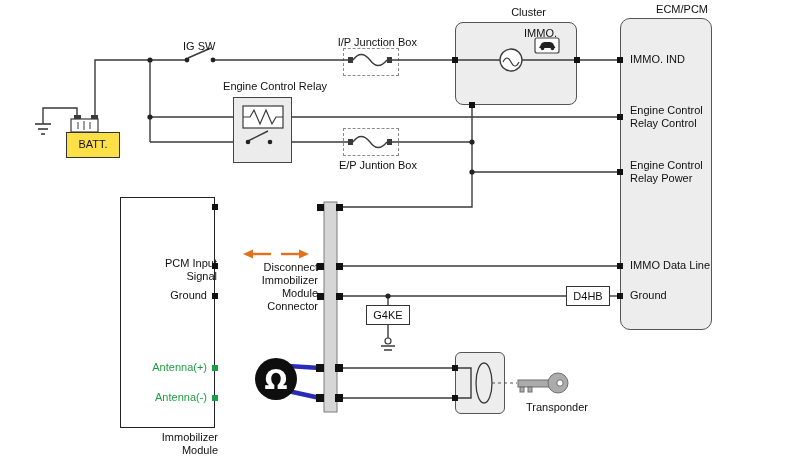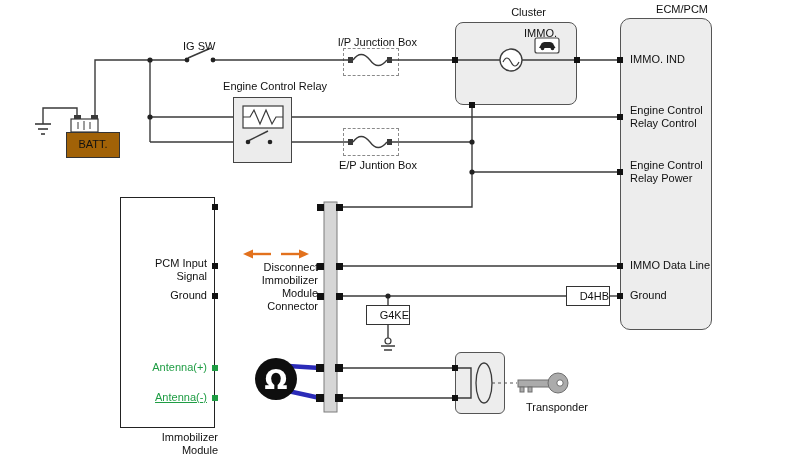--- a/index.html
+++ b/index.html
@@ -1,37 +1,37 @@
 <!DOCTYPE html>
 <html><head>
 <meta charset="utf-8">
 <style>
   html,body{margin:0;padding:0;background:#fff;}
   .stage{position:relative;width:800px;height:457px;background:#fff;font-family:"Liberation Sans",sans-serif;overflow:hidden;}
   .abs{position:absolute;box-sizing:border-box;}
   .box{position:absolute;box-sizing:border-box;background:#ededed;border:1.5px solid #555;z-index:1;}
   .rounded{border-radius:8px;}
   .dashed{position:absolute;box-sizing:border-box;background:#fff;border:1px dashed #8a8a8a;z-index:1;}
-  .codebox{position:absolute;box-sizing:border-box;background:#fff;border:1px solid #333;font-size:11px;color:#111;text-align:right;z-index:6;}
+  .codebox{position:absolute;box-sizing:border-box;background:#fff;border:1px solid #333;font-size:11px;color:#111;text-align:center;z-index:6;}
   .lbl{position:absolute;font-size:11px;line-height:13px;color:#111;white-space:nowrap;z-index:6;}
   .center{text-align:right;}
   .rightal{text-align:right;}
   .green{color:#1f9d44;}
   svg.overlay{position:absolute;left:0;top:0;z-index:5;pointer-events:none;}
 </style>
 </head>
 <body>
 
 <div class="stage">
 
   <div class="box rounded" style="left:455px;top:22px;width:122px;height:83px;"></div>
   <div class="box" style="left:620px;top:18px;width:92px;height:312px;border-radius:10px;"></div>
   <div class="abs" style="left:233px;top:97px;width:59px;height:66px;background:#ececec;border:1.2px solid #444;z-index:1;"></div>
   <div class="abs" style="left:120px;top:197px;width:95px;height:231px;background:#fff;border:1.5px solid #222;z-index:1;"></div>
-  <div class="abs" style="left:66px;top:132px;width:54px;height:26px;background:#a16207;border:1.2px solid #333;z-index:1;font-size:11px;line-height:23px;text-align:center;color:#111;">BATT.</div>
+  <div class="abs" style="left:66px;top:132px;width:54px;height:26px;background:#fde047;border:1.2px solid #333;z-index:1;font-size:11px;line-height:23px;text-align:center;color:#111;">BATT.</div>
   <div class="box" style="left:455px;top:352px;width:50px;height:62px;border-radius:6px;"></div>
   <div class="dashed" style="left:343px;top:48px;width:56px;height:28px;"></div>
   <div class="dashed" style="left:343px;top:128px;width:56px;height:28px;"></div>
   <div class="codebox" style="left:566px;top:286px;width:44px;height:20px;line-height:18px;">D4HB</div>
   <div class="codebox" style="left:366px;top:305px;width:44px;height:20px;line-height:18px;">G4KE</div>
 
   <svg class="overlay" width="800" height="457" viewBox="0 0 800 457">
 
     <g stroke="#3a3a3a" stroke-width="1.4" fill="none">
       <path d="M95 115 V60 H186"></path>
@@ -197,27 +197,27 @@
     <div>Engine Control</div>
     <div>Relay Control</div>
   </div>
   <div class="lbl" style="left:630px;top:159px;">
     <div>Engine Control</div>
     <div>Relay Power</div>
   </div>
   <div class="lbl" style="left:630px;top:259px;">IMMO Data Line</div>
   <div class="lbl" style="left:630px;top:289px;">Ground</div>
 
-  <div class="lbl rightal" style="left:122px;top:257px;width:85px;">
+  <div class="lbl rightal" style="left:132px;top:257px;width:85px;">
     <div>PCM Input</div>
     <div>Signal</div>
   </div>
   <div class="lbl rightal" style="left:122px;top:289px;width:85px;">Ground</div>
   <div class="lbl rightal green" style="left:122px;top:361px;width:85px;">Antenna(+)</div>
-  <div class="lbl rightal green" style="left:122px;top:391px;width:85px;text-decoration:underline;">Antenna(-)</div>
+  <div class="lbl rightal green" style="left:122px;top:391px;width:85px;">Antenna(-)</div>
 
   <div class="lbl center" style="left:118px;top:431px;width:100px;">
     <div>Immobilizer</div>
     <div>Module</div>
   </div>
 
   <div class="lbl center" style="left:234px;top:261px;width:84px;">
     <div>Disconnect</div>
     <div>Immobilizer</div>
     <div>Module</div>

